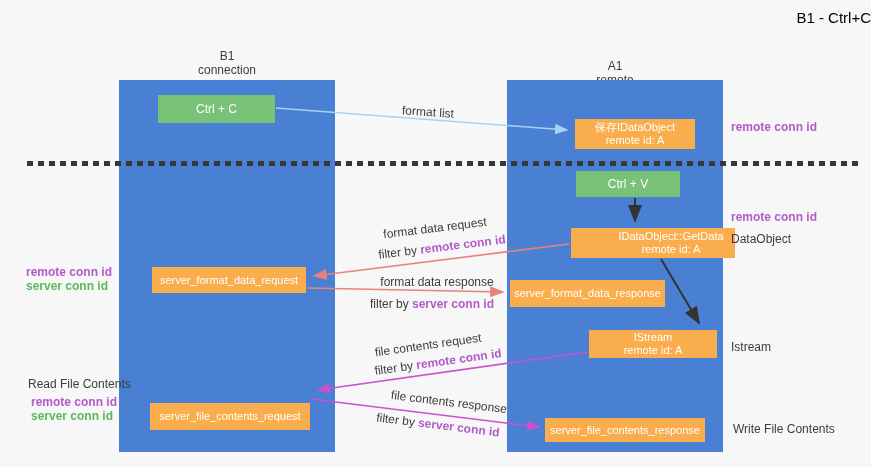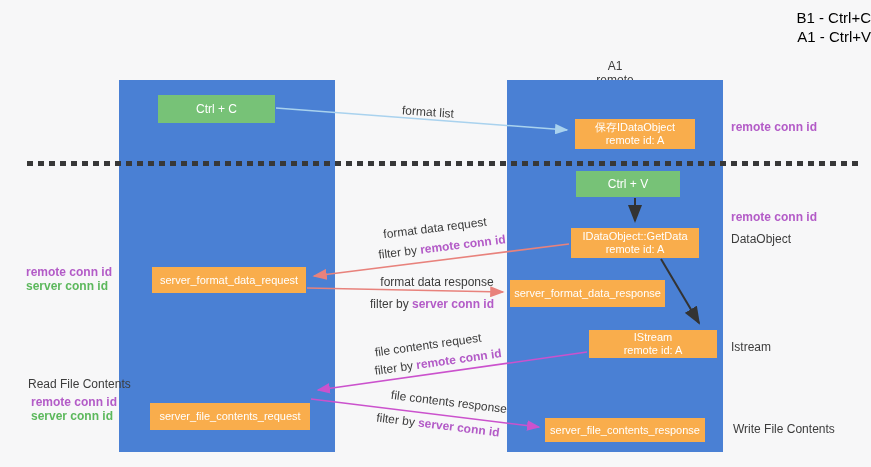--- a/index.html
+++ b/index.html
@@ -20,23 +20,26 @@
   .gc{color:#5cb85c;font-weight:bold;}
   svg.arrows{position:absolute;left:0;top:0;z-index:5;pointer-events:none;}
 </style>
 </head>
 <body>
 
 <div class="canvas">
 
   <div class="title">
     <div>B1 - Ctrl+C</div>
-    <div>A1 - Ctrl+V</div>
   </div>
 
+  <div class="lane-header" style="left:119px;top:49px;width:216px;">
+    <div>B1</div>
+    <div>connection</div>
+  </div>
   <div class="lane-header" style="left:507px;top:59px;width:216px;">
     <div>A1</div>
     <div>remote</div>
   </div>
 
   <div class="lane" style="left:119px;"></div>
   <div class="lane" style="left:507px;"></div>
 
   <div class="dashed"></div>
 
@@ -46,21 +49,21 @@
 
   <div class="node orange" style="left:575px;top:119px;width:120px;height:30px;">
     <div>保存IDataObject</div>
     <div>remote id: A</div>
   </div>
 
   <div class="node green" style="left:576px;top:171px;width:104px;height:26px;">
     <div>Ctrl + V</div>
   </div>
 
-  <div class="node orange" style="left:571px;top:228px;width:128px;height:30px;">
+  <div class="node orange" style="left:571px;top:228px;width:128px;height:30px;padding-left:36px;">
     <div>IDataObject::GetData</div>
     <div>remote id: A</div>
   </div>
 
   <div class="node orange" style="left:152px;top:267px;width:154px;height:26px;">
     <div>server_format_data_request</div>
   </div>
 
   <div class="node orange" style="left:510px;top:280px;width:155px;height:27px;">
     <div>server_format_data_response</div>

